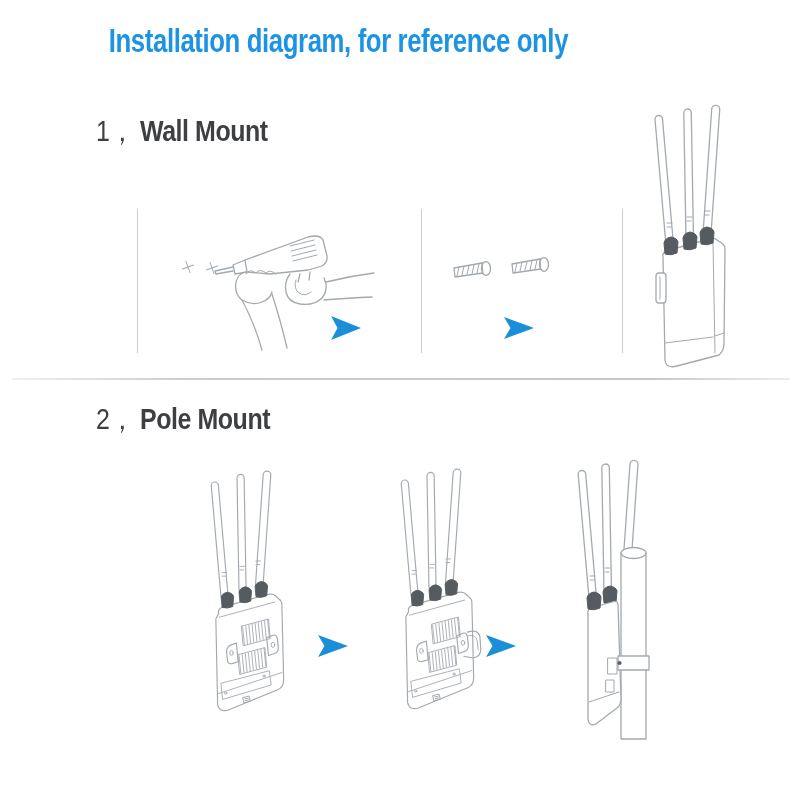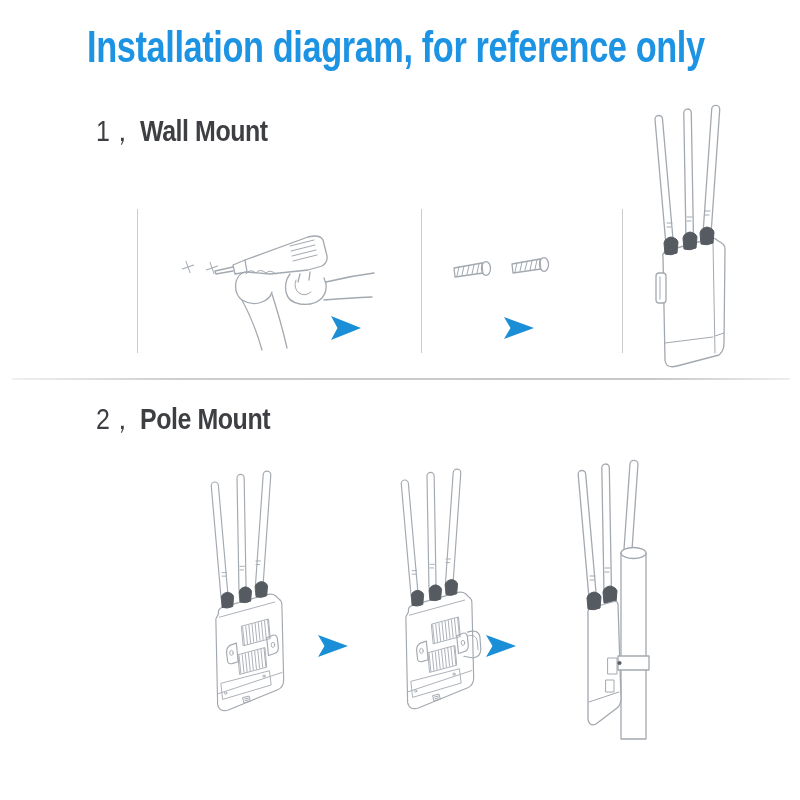--- a/index.html
+++ b/index.html
@@ -12,21 +12,21 @@
     --background:#ffffff;
   }
   html,body{margin:0;padding:0;background:#fff;}
   .page{
     position:relative;width:800px;height:800px;background:var(--background);
     font-family:"Liberation Sans",sans-serif;overflow:hidden;
   }
   .abs{position:absolute;}
   .title{
     top:22px;left:0;width:676px;text-align:center;
-    color:var(--accent-blue);font-size:44px;font-weight:bold;letter-spacing:-0.5px;
+    color:var(--accent-blue);font-size:33px;font-weight:bold;letter-spacing:-0.5px;
   }
   .title-inner{display:inline-block;transform:scaleX(0.78);transform-origin:center;white-space:nowrap;}
   .sec-heading{
     color:var(--heading-text);font-size:29px;white-space:nowrap;
     transform:scaleX(0.86);transform-origin:left;
   }
   .sec-num{font-weight:400;margin-right:6px;}
   .sec-label{font-weight:bold;letter-spacing:-0.5px;}
   .vdiv{width:1px;background:var(--divider);}
   .hdiv{

